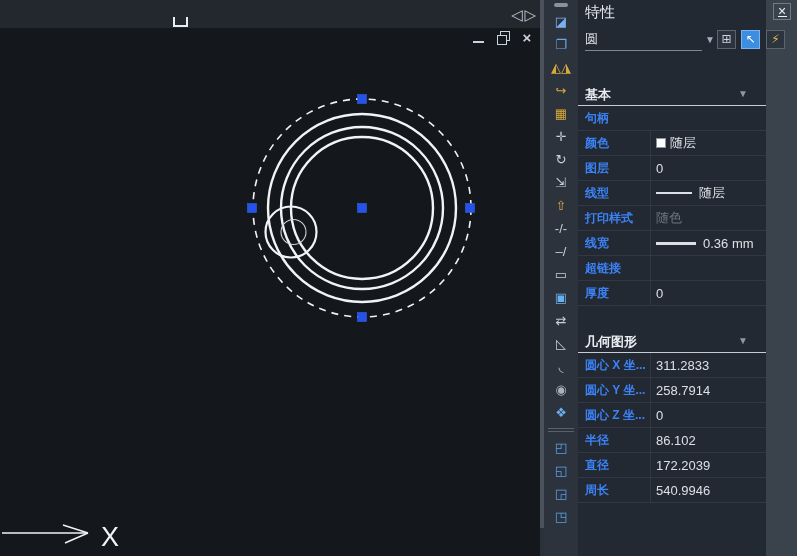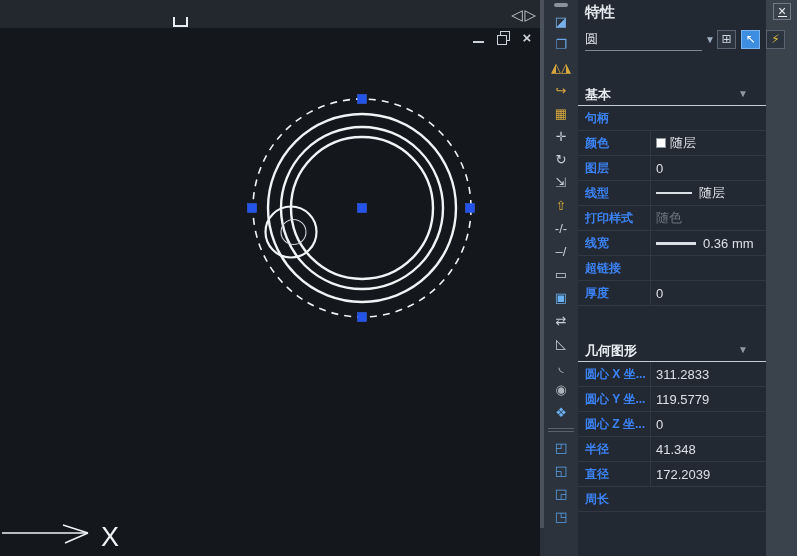--- a/index.html
+++ b/index.html
@@ -29,37 +29,37 @@
   
   .toolbar{position:absolute;left:544px;top:0;width:34px;height:556px;background:#2c333c;padding-top:3px;}
   .toolbar-handle{width:14px;height:4px;margin:0 auto 3px auto;border-radius:2px;background:#8a929c;}
   .tb-icon{width:34px;height:23px;line-height:23px;text-align:center;font-size:13px;cursor:pointer;
     color:#c8cfd6;white-space:nowrap;overflow:hidden;}
   .tb-sep{width:26px;height:0;margin:4px auto 4px auto;border-top:1px solid #59616b;border-bottom:1px solid #59616b;padding-top:2px;}
 
   
   .panel{position:absolute;left:578px;top:0;width:219px;height:556px;background:#232932;}
   .panel-gutter{position:absolute;right:0;top:0;width:31px;height:556px;background:#3a424c;}
-  .panel-title{position:absolute;left:7px;top:3px;font-size:15px;color:#e3e8ed;font-weight:bold;}
+  .panel-title{position:absolute;left:7px;top:3px;font-size:15px;color:#e3e8ed;}
   .panel-close{position:absolute;right:6px;top:3px;width:18px;height:17px;text-align:center;
     color:#eef1f4;font-size:14px;line-height:15px;cursor:pointer;border:1px solid #717a86;background:#3a424c;}
   .panel-close i{display:block;width:9px;height:1px;background:#eef1f4;margin:-3px auto 0 auto;}
 
   .combo-row{position:absolute;left:0;top:28px;width:219px;height:26px;}
   .combo{position:absolute;left:7px;top:2px;width:117px;height:21px;border-bottom:1px solid #7e8894;
     color:#dde2e7;font-size:13px;cursor:pointer;}
   .combo-arrow{position:absolute;left:127px;top:6px;color:#9fb0c4;font-size:10px;cursor:pointer;}
   .hdr-btn{position:absolute;top:2px;width:19px;height:19px;border:1px solid #5a6472;background:#2c3440;
     color:#cfd5dc;font-size:12px;line-height:17px;text-align:center;cursor:pointer;}
   .hdr-btn.active{background:#3d8de0;border-color:#7ab4f0;color:#ffffff;}
   .hdr-btn.b1{right:61px;} .hdr-btn.b2{right:37px;} .hdr-btn.b3{right:12px;}
   .hdr-btn.b3{color:#e8c23a;}
 
   #panel-sections{position:absolute;left:0;top:84px;width:188px;}
-  .section{margin-bottom:34px;}
+  .section{margin-bottom:25px;}
   .sec-head{position:relative;height:22px;border-bottom:1px solid #c6ccd4;cursor:default;}
   .sec-title{position:absolute;left:7px;top:2px;font-size:13px;font-weight:bold;color:#e9edf2;}
   .sec-chevron{position:absolute;right:18px;top:4px;font-size:10px;color:#8f97a1;cursor:pointer;}
   .prow{position:relative;height:25px;border-bottom:1px solid #313843;display:flex;}
   .prow-label{width:72px;padding-left:7px;font-size:12px;color:#3b82f6;line-height:25px;
     white-space:nowrap;overflow:hidden;font-weight:bold;}
   .prow-valcell{flex:1;border-left:1px solid #313843;padding-left:5px;display:flex;align-items:center;
     font-size:13px;color:#dbe0e6;cursor:text;}
   .prow-valcell.muted{color:#6b747e;cursor:default;}
   .swatch{width:10px;height:10px;background:#eef1f4;border:1px solid #8c949e;margin-right:4px;flex:none;}
@@ -235,50 +235,54 @@
     <div class="prow-valcell">
 
       <span class="val-text">311.2833</span>
     </div>
   </div>
 
   <div class="prow">
     <div class="prow-label">圆心 Y 坐...</div>
     <div class="prow-valcell">
 
-      <span class="val-text">119.5779</span>
+      <span class="val-text">258.7914</span>
     </div>
   </div>
 
   <div class="prow">
     <div class="prow-label">圆心 Z 坐...</div>
     <div class="prow-valcell">
 
       <span class="val-text">0</span>
     </div>
   </div>
 
   <div class="prow">
     <div class="prow-label">半径</div>
     <div class="prow-valcell">
 
-      <span class="val-text">41.348</span>
+      <span class="val-text">86.102</span>
     </div>
   </div>
 
   <div class="prow">
     <div class="prow-label">直径</div>
     <div class="prow-valcell">
 
       <span class="val-text">172.2039</span>
     </div>
   </div>
 
   <div class="prow">
     <div class="prow-label">周长</div>
+    <div class="prow-valcell">
+
+      <span class="val-text">540.9946</span>
+    </div>
   </div>
 
 </div>
   </div>
 </div>
   </div>
 
 </div>
 
 </body></html>

